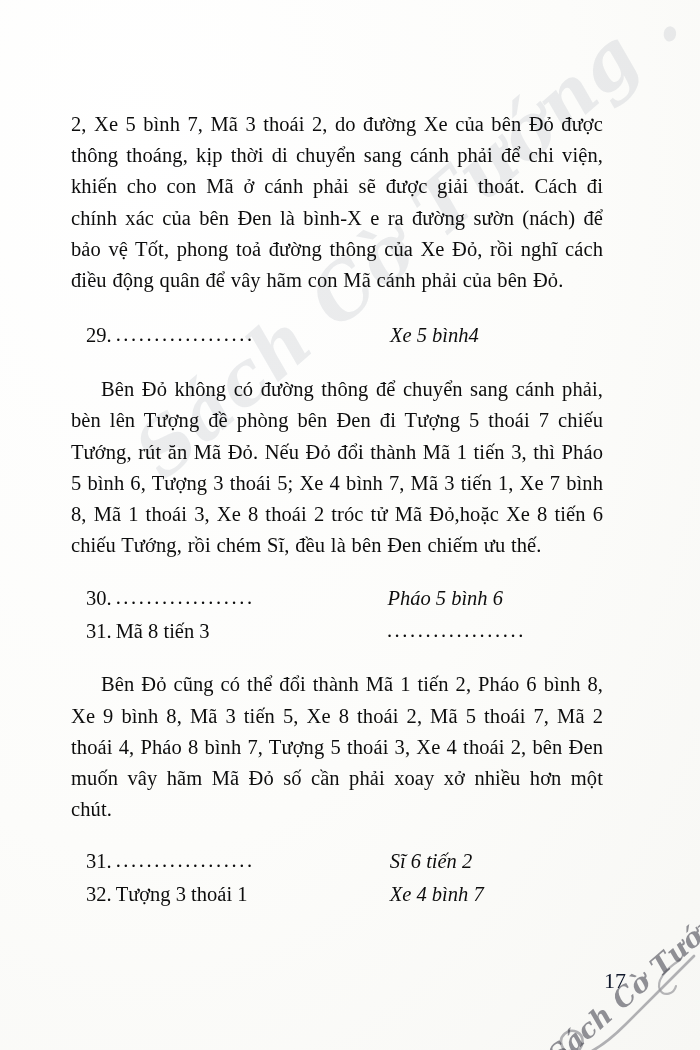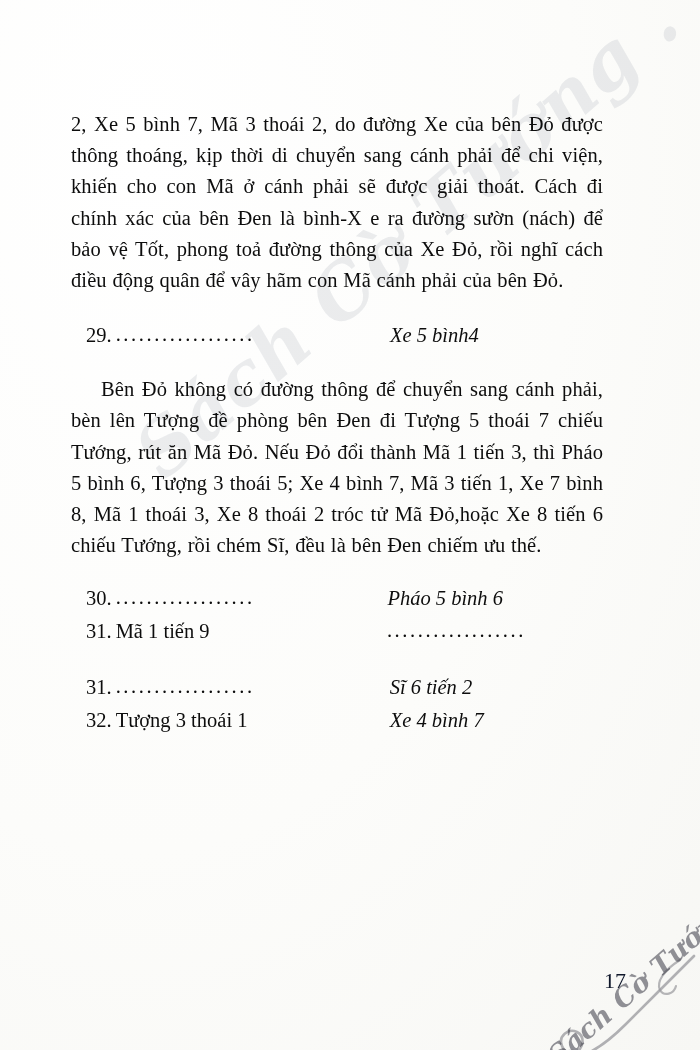--- a/index.html
+++ b/index.html
@@ -163,28 +163,29 @@
 
     <div class="para-gap-c"></div>
 
     <table class="moves">
       <tbody>
         <tr>
           <td class="num-col"><span class="movenum">30.</span><span class="dots">..................</span></td>
           <td class="alt-col">Pháo 5 bình 6</td>
         </tr>
         <tr>
-          <td class="num-col"><span class="movenum">31.</span><span>Mã 1 tiến 9</span></td>
+          <td class="num-col"><span class="movenum">31.</span><span>Mã 8 tiến 3</span></td>
           <td class="alt-col"><span class="dots">..................</span></td>
         </tr>
       </tbody>
     </table>
 
     <div class="para-gap-d"></div>
 
+    <p class="para indent">Bên Đỏ cũng có thể đổi thành Mã 1 tiến 2, Pháo 6 bình 8, Xe 9 bình 8, Mã 3 tiến 5, Xe 8 thoái 2, Mã 5 thoái 7, Mã 2 thoái 4, Pháo 8 bình 7, Tượng 5 thoái 3, Xe 4 thoái 2, bên Đen muốn vây hãm Mã Đỏ số cần phải xoay xở nhiều hơn một chút.</p>
 
     <div class="para-gap-e"></div>
 
     <table class="moves">
       <tbody>
         <tr>
           <td class="num-col"><span class="movenum">31.</span><span class="dots">..................</span></td>
           <td class="alt-col">Sĩ 6 tiến 2</td>
         </tr>
         <tr>

